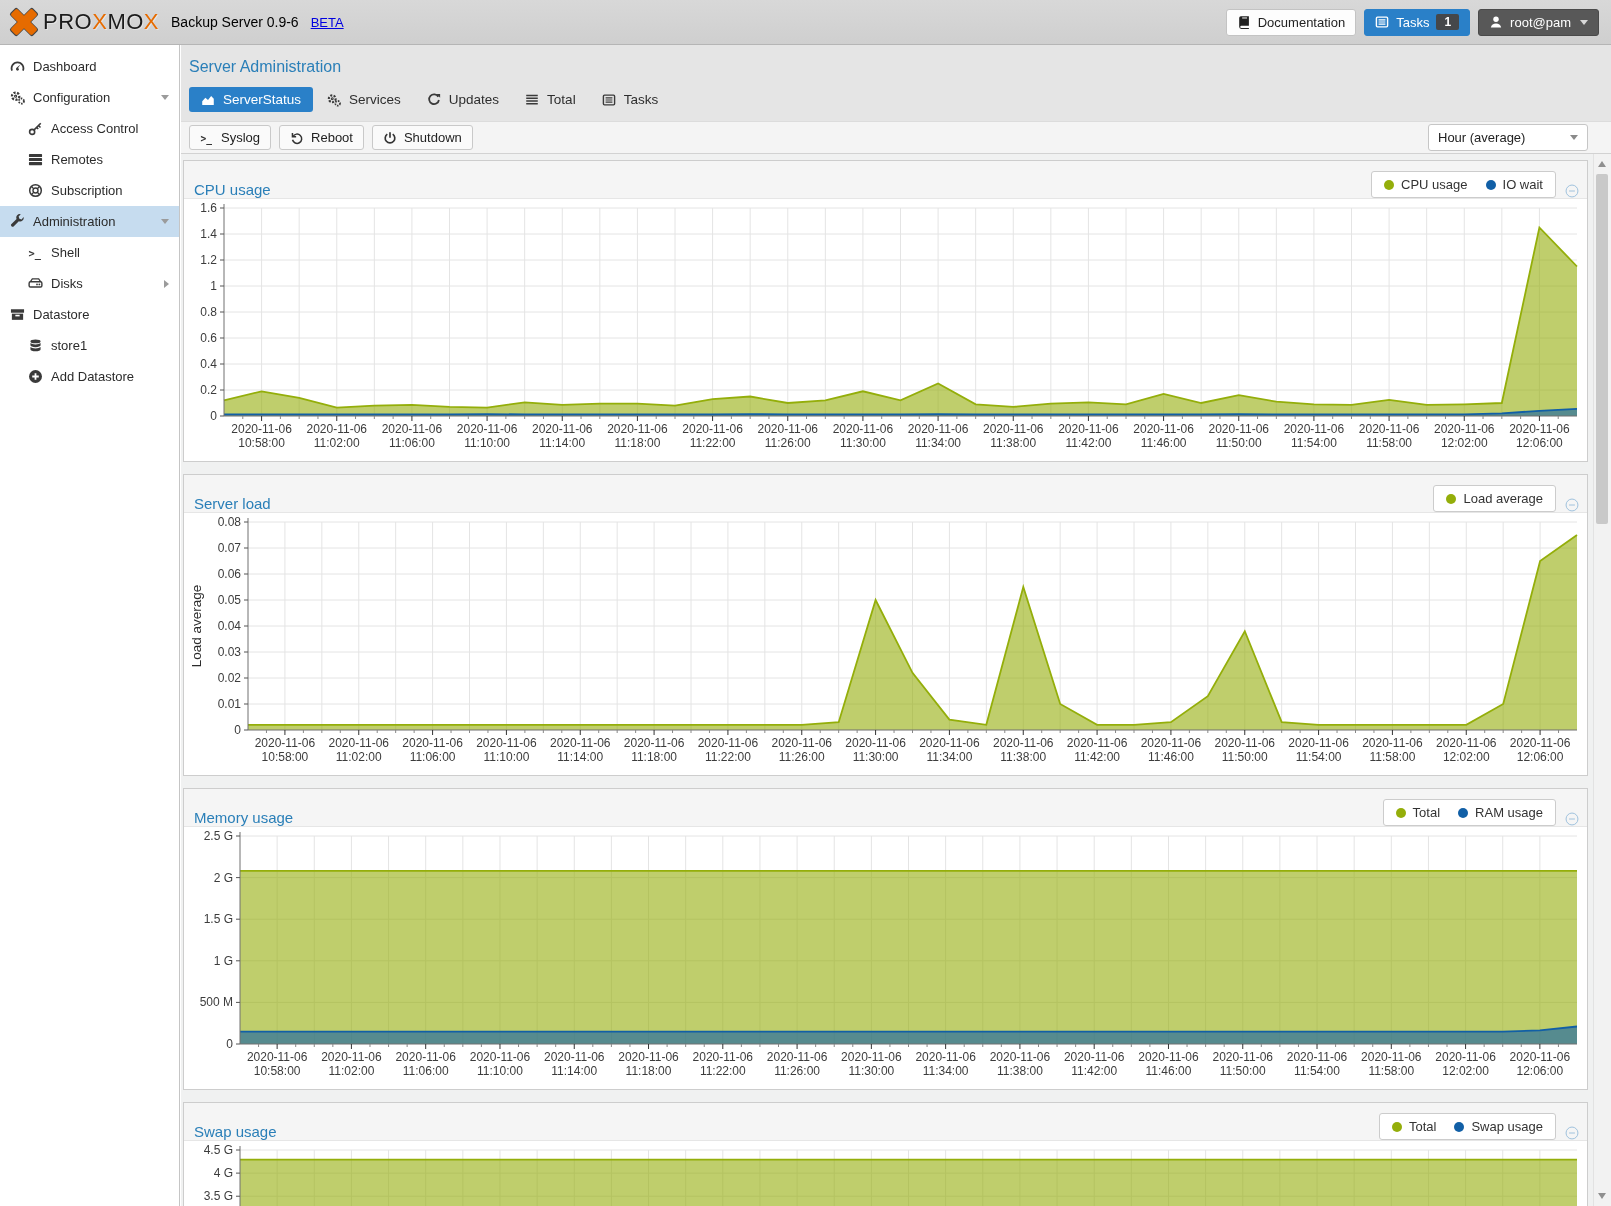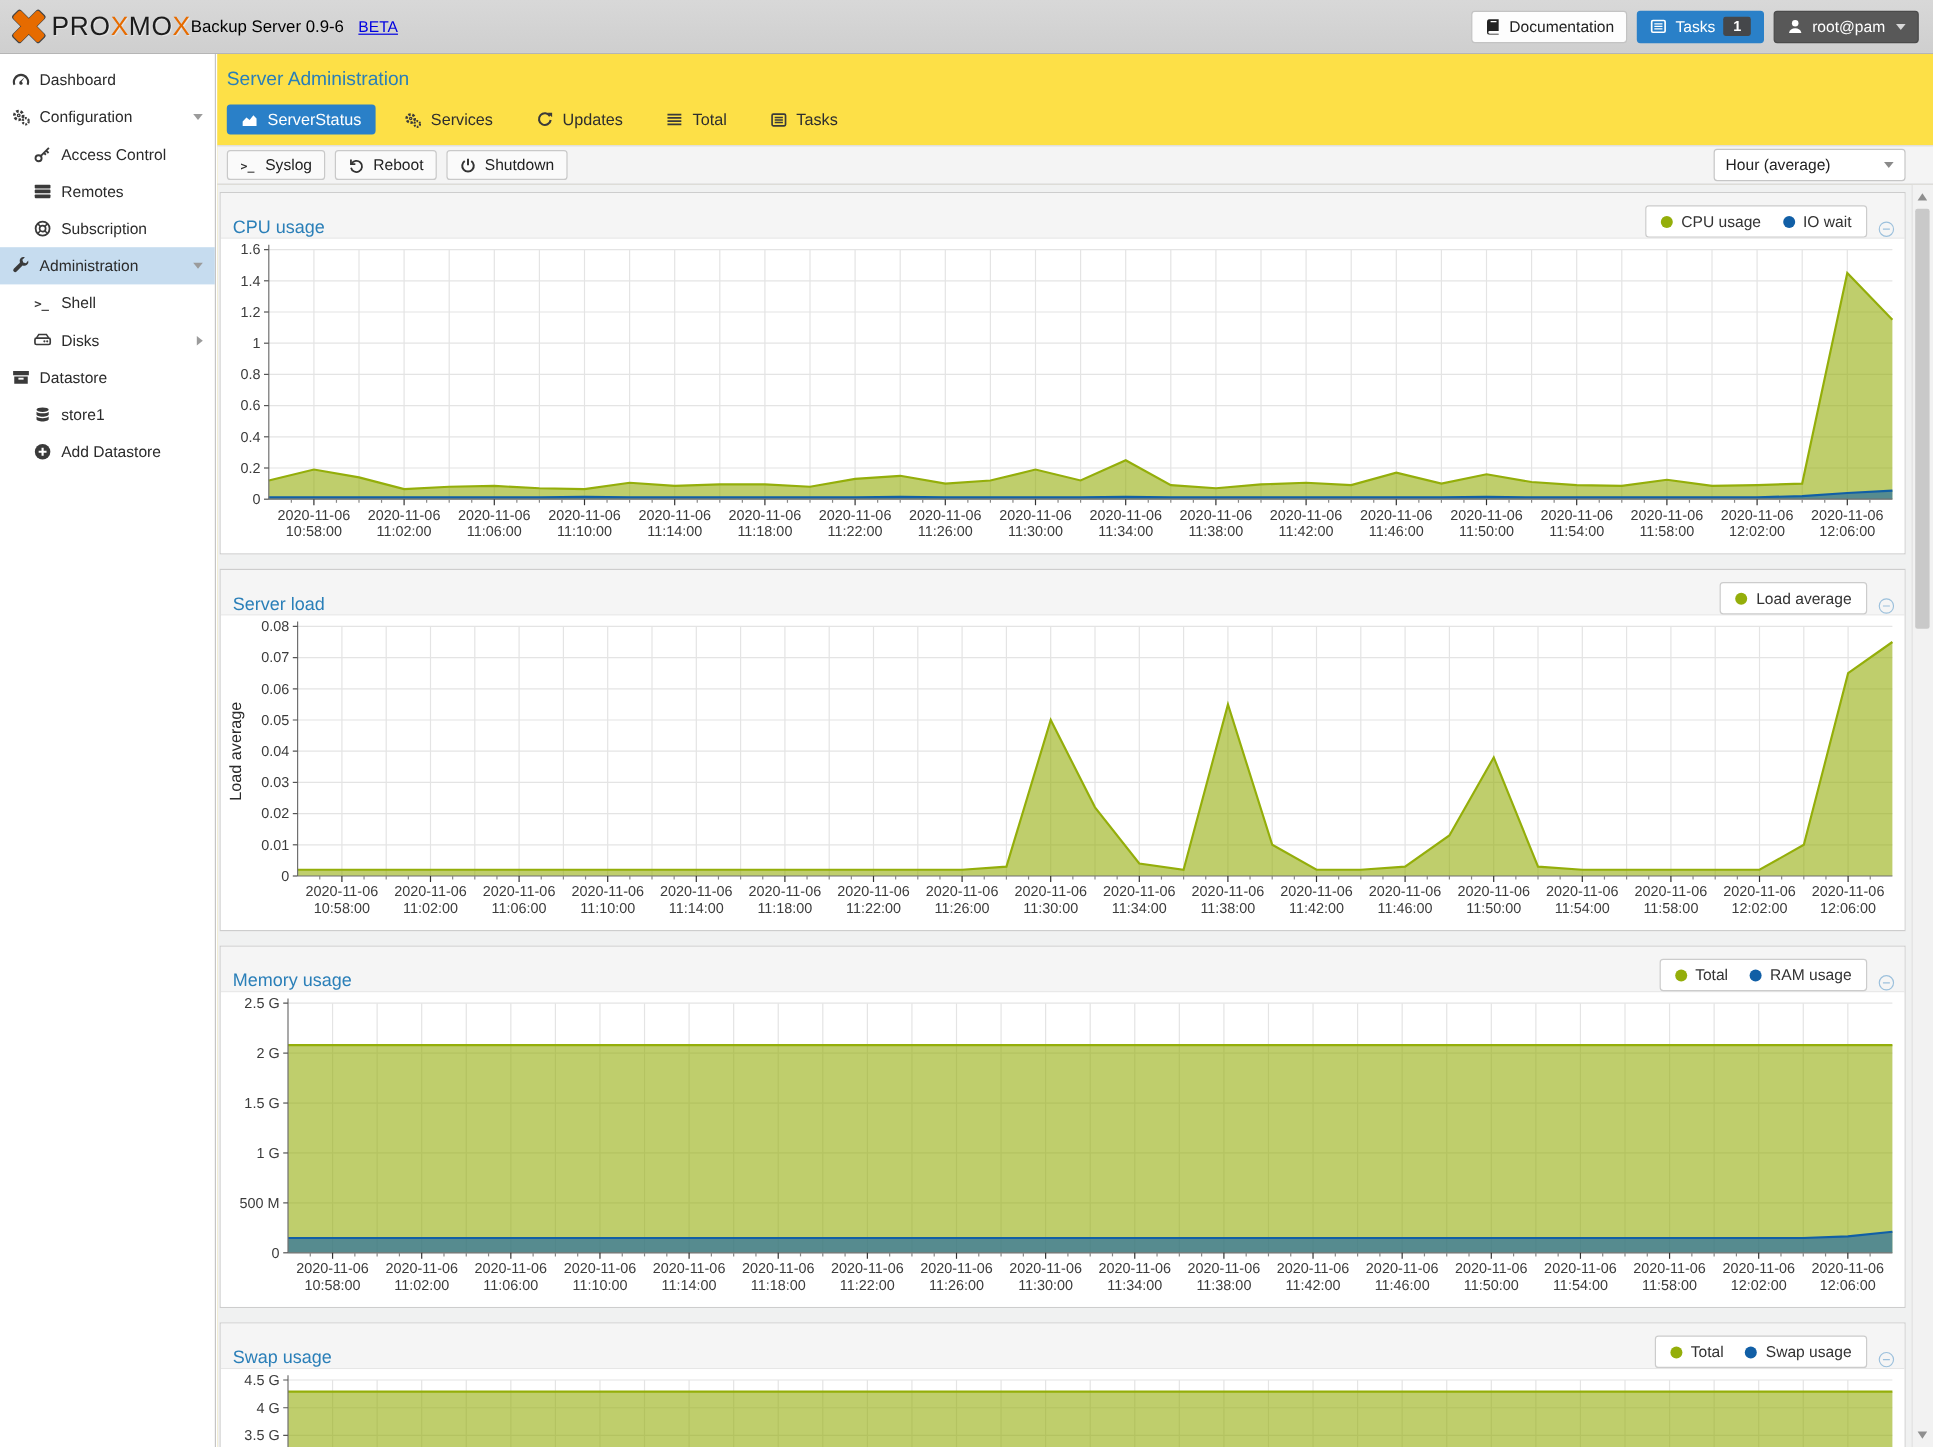--- a/index.html
+++ b/index.html
@@ -5,21 +5,21 @@
   html,body{margin:0;padding:0}
   body{width:1611px;height:1206px;overflow:hidden;position:relative;background:#fff;
        font-family:"Liberation Sans",sans-serif;color:#222;-webkit-font-smoothing:antialiased}
   
   #topbar{position:absolute;left:0;top:0;width:100%;height:45px;background:linear-gradient(#d8d8d8,#cfcfcf);
           border-bottom:1px solid #b5b5b5;display:flex;align-items:center;box-sizing:border-box}
   .logo-wrap{display:flex;align-items:center;padding-left:8px}
   .logo-x{width:32px;height:30px;margin-right:3px}
   .brand{font-size:22px;font-weight:normal;letter-spacing:.5px;color:#1c1c1c;text-shadow:1px 1px 0 rgba(255,255,255,.4)}
   .brand .orange{color:#e66b00}
-  .product{margin-left:0;font-size:14px;color:#000}
+  .product{margin-left:12px;font-size:14px;color:#000}
   .beta{margin-left:12px;font-size:13px;color:#0000e0;text-decoration:underline;cursor:pointer}
   .top-right{margin-left:auto;display:flex;align-items:center;gap:8px;margin-right:12px}
   .hbtn{display:flex;align-items:center;gap:7px;font-size:13px;border-radius:3px;padding:5px 10px;cursor:pointer;box-sizing:border-box;height:27px}
   .hbtn svg{width:14px;height:14px}
   .btn-doc{background:#fdfdfd;border:1px solid #c3c3c3;color:#222}
   .btn-tasks{background:#2a80c8;border:1px solid #2a80c8;color:#fff}
   .btn-tasks .badge{background:#45474a;color:#fff;font-weight:bold;border-radius:2px;padding:1px 8px;font-size:12px}
   .btn-user{background:#585858;border:1px solid #4a4a4a;color:#fff}
   .caret-down{width:0;height:0;border-left:4px solid transparent;border-right:4px solid transparent;border-top:5px solid #9b9b9b}
   .caret-right{width:0;height:0;border-top:4px solid transparent;border-bottom:4px solid transparent;border-left:5px solid #9b9b9b}
@@ -28,23 +28,23 @@
   #sidebar{position:absolute;left:0;top:45px;bottom:0;width:180px;background:#fff;border-right:1px solid #c5c5c5;
            box-sizing:border-box;padding-top:6px}
   .side-item{height:31px;display:flex;align-items:center;gap:8px;padding-left:10px;font-size:13px;color:#2b2b2b;
              cursor:pointer;position:relative}
   .side-item.lvl1{padding-left:28px}
   .side-item.selected{background:#c6dcef}
   .side-item .ic{width:15px;height:15px;display:inline-flex;color:#3a3a3a;flex:none}
   .side-item .ic svg{width:15px;height:15px}
   .side-item .s-caret{position:absolute;right:10px}
   
-  #main{position:absolute;left:181px;top:45px;right:0;bottom:0;display:flex;flex-direction:column;background:#fde047}
+  #main{position:absolute;left:181px;top:45px;right:0;bottom:0;display:flex;flex-direction:column;background:#e5e5e5}
   .title-row{padding:13px 0 2px 8px;color:#2a7fb8;font-size:16px}
-  .tabs-row{display:flex;gap:12px;padding:9px 0 9px 8px}
+  .tabs-row{display:flex;gap:2px;padding:9px 0 9px 8px}
   .tab{display:flex;align-items:center;gap:8px;padding:5px 12px;font-size:13.5px;color:#2e2e2e;border-radius:3px;cursor:pointer}
   .tab .ic{display:inline-flex;color:#3a3a3a}
   .tab .ic svg{width:16px;height:16px}
   .tab.active{background:#2a80c8;color:#fff}
   .tab.active .ic{color:#fff}
   .toolbar{display:flex;align-items:center;gap:8px;padding:0 23px 0 8px;height:33px;background:#f4f4f4;
            border-top:1px solid #dcdcdc;border-bottom:1px solid #d2d2d2;box-sizing:border-box}
   .tbtn{display:flex;align-items:center;gap:7px;background:#fafafa;border:1px solid #c9c9c9;border-radius:3px;
         padding:4px 10px;font-size:13px;color:#222;cursor:pointer}
   .tbtn .ic{display:inline-flex;color:#333}

